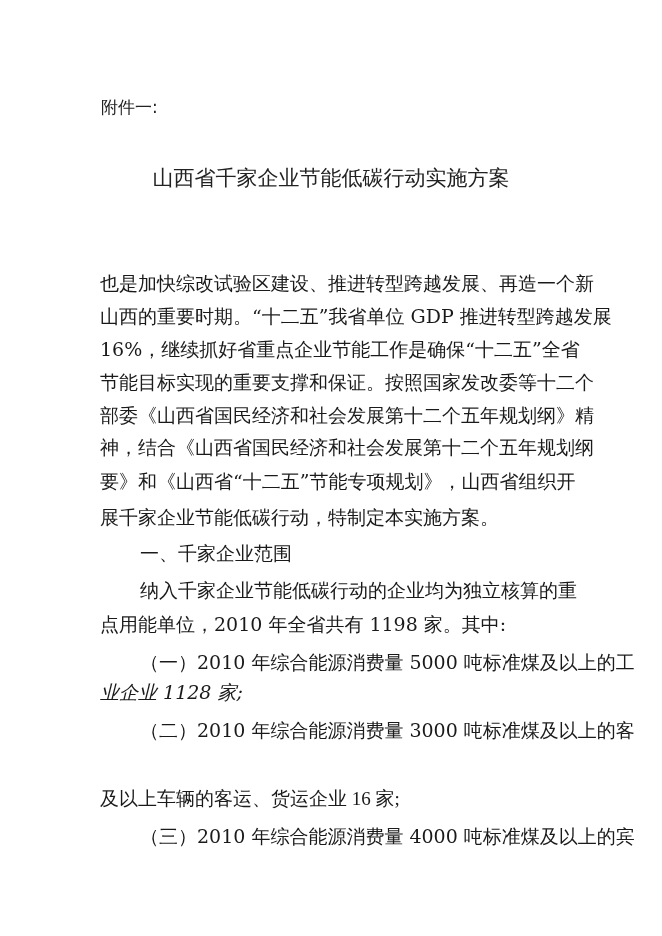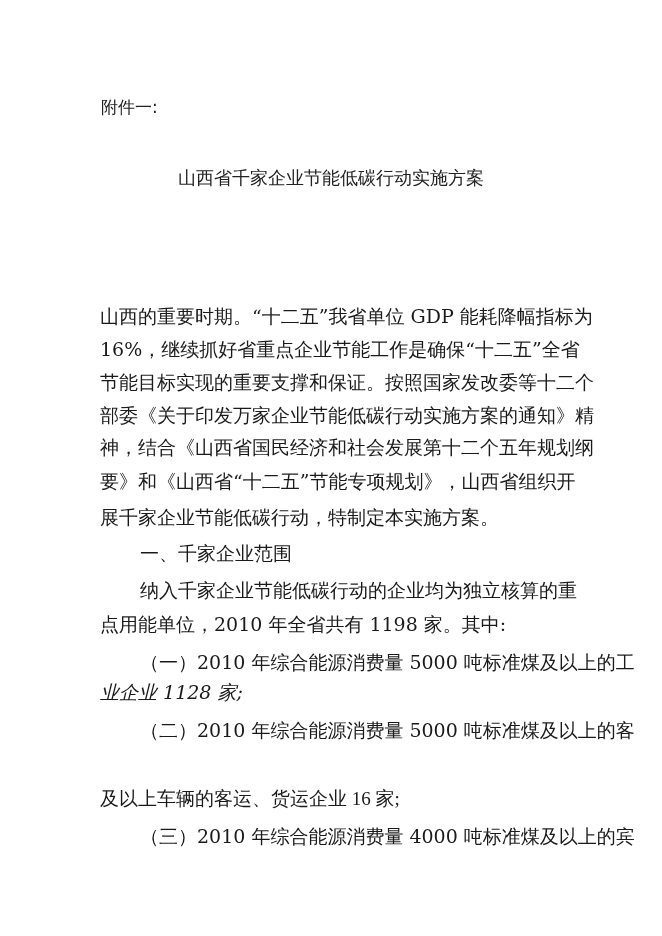--- a/index.html
+++ b/index.html
@@ -2,44 +2,45 @@
 <html><head>
 <meta charset="utf-8">
 <style>
   html, body { margin: 0; padding: 0; }
   body {
     width: 662px; height: 936px; background: #ffffff; position: relative; overflow: hidden;
     font-family: "DejaVu Serif", "Liberation Serif", serif; color: #1a1a1a;
   }
   .page { position: absolute; left: 0; top: 10px; width: 534px; height: 936px; }
   .attach { position: absolute; left: 101px; top: 86px; font-size: 17px; line-height: 22px; font-family: "DejaVu Sans", sans-serif; color: #222; }
-  .title { position: absolute; left: 0; width: 662px; top: 154px; text-align: center; font-size: 18px; line-height: 28px; font-family: "DejaVu Sans", sans-serif; color: #222; letter-spacing: 0px; }
+  .title { position: absolute; left: 0; width: 662px; top: 154px; text-align: center; font-size: 21px; line-height: 28px; font-family: "DejaVu Sans", sans-serif; color: #222; letter-spacing: 0px; }
   .line {
     position: absolute; left: 100px; width: 464px; height: 26px;
     font-size: 19px; line-height: 26px; white-space: nowrap;
     text-align: justify; text-align-last: justify; color: #1a1a1a;
   }
   .line.indent { left: 140px; width: 424px; }
   .line.last { text-align-last: left; }
 </style>
 </head>
 <body>
 
 <div class="page">
   <div class="attach">附件一:</div>
   <div class="title">山西省千家企业节能低碳行动实施方案</div>
 
-  <div class="line" style="top: 293px;">山西的重要时期。“十二五”我省单位 GDP 能耗降幅指标为</div>
+  <div class="line" style="top: 260px;">也是加快综改试验区建设、推进转型跨越发展、再造一个新</div>
+  <div class="line" style="top: 293px;">山西的重要时期。“十二五”我省单位 GDP 推进转型跨越发展</div>
   <div class="line" style="top: 326px;">16%，继续抓好省重点企业节能工作是确保“十二五”全省</div>
   <div class="line" style="top: 359px;">节能目标实现的重要支撑和保证。按照国家发改委等十二个</div>
-  <div class="line" style="top: 392px;">部委《关于印发万家企业节能低碳行动实施方案的通知》精</div>
+  <div class="line" style="top: 392px;">部委《山西省国民经济和社会发展第十二个五年规划纲》精</div>
   <div class="line" style="top: 425px; font-family: Liberation Serif, serif;">神，结合《山西省国民经济和社会发展第十二个五年规划纲</div>
   <div class="line" style="top: 458px;">要》和《山西省“十二五”节能专项规划》，山西省组织开</div>
   <div class="line last" style="top: 494px;">展千家企业节能低碳行动，特制定本实施方案。</div>
   <div class="line indent last" style="top: 530px;">一、千家企业范围</div>
   <div class="line indent" style="top: 567px;">纳入千家企业节能低碳行动的企业均为独立核算的重</div>
   <div class="line last" style="top: 601px;">点用能单位，2010 年全省共有 1198 家。其中:</div>
   <div class="line indent" style="top: 639px;">（一）2010 年综合能源消费量 5000 吨标准煤及以上的工</div>
   <div class="line last" style="top: 669px; font-style: italic;">业企业 1128 家;</div>
-  <div class="line indent" style="top: 707px;">（二）2010 年综合能源消费量 5000 吨标准煤及以上的客</div>
+  <div class="line indent" style="top: 707px;">（二）2010 年综合能源消费量 3000 吨标准煤及以上的客</div>
   <div class="line last" style="top: 776px; font-family: Liberation Serif, serif;">及以上车辆的客运、货运企业 16 家;</div>
   <div class="line indent" style="top: 813px;">（三）2010 年综合能源消费量 4000 吨标准煤及以上的宾</div>
 </div>
 
 </body></html>

